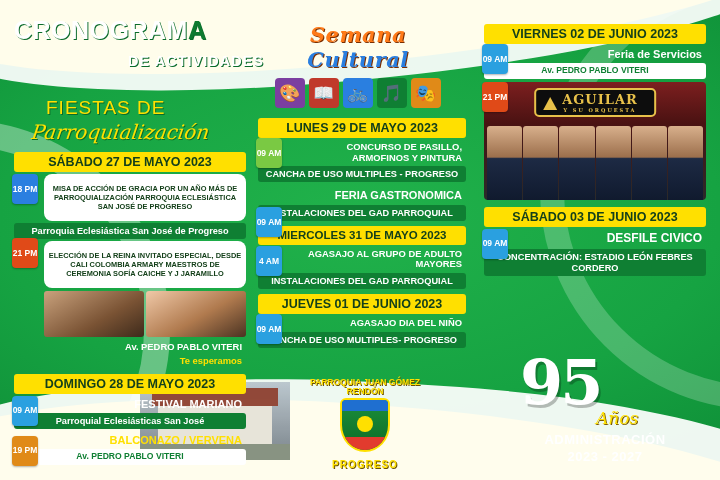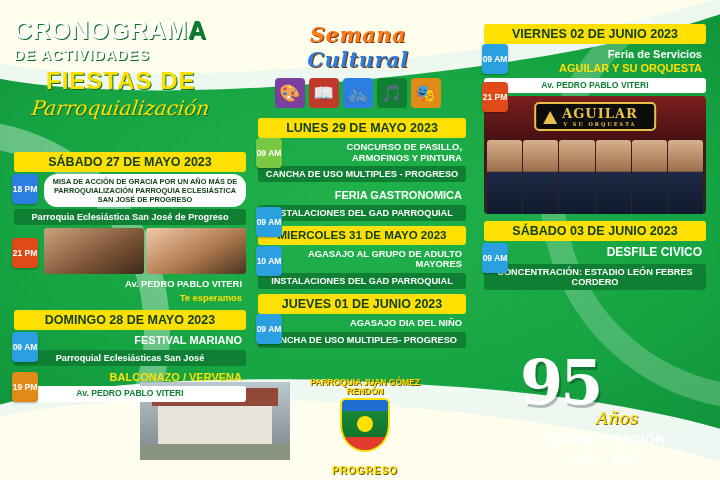--- a/index.html
+++ b/index.html
@@ -59,25 +59,25 @@
     position: absolute; top: 18px; left: 14px; width: 250px;
     z-index: 6;
   }
   .hdr-title {
     font-size: 25px; font-weight: bold; letter-spacing: .5px;
     color: #ffffff; line-height: 1; text-shadow: 1px 1px 0 #0a6b2a;
   }
   .hdr-title .accent { color: #0e7a30; }
   .hdr-sub {
     font-size: 14.5px; font-weight: bold; color: #ffffff; letter-spacing: 1px;
-    margin-top: 4px; text-shadow: 1px 1px 0 #0a6b2a;
+    margin-top: 10px; text-shadow: 1px 1px 0 #0a6b2a; text-align: right;
   }
   .fiestas {
-    margin-top: 4px; margin-left: 32px;
-    font-size: 24px; font-weight: bold; color: #ffe000;
+    margin-top: 28px; margin-left: 32px;
+    font-size: 19px; font-weight: normal; color: #ffe000;
     letter-spacing: 1px; text-shadow: 1px 1px 0 #0a6b2a;
   }
   .parroq {
     margin-left: 18px; margin-top: 1px;
     font-size: 20px; color: #ffe000; font-style: italic;
     font-family: "DejaVu Serif", serif;
     transform: skewX(-8deg); text-shadow: 1px 1px 0 #0a6b2a;
   }
 
   
@@ -138,23 +138,23 @@
   .tp-21 { background: #e04a18; }
   .tp-09 { background: #2aa0e0; }
   .tp-19 { background: #e08a18; }
   .tp-09g{ background: #7ac943; }
   .tp-10 { background: #2aa0e0; }
   .tp-09b{ background: #2aa0e0; }
 
   .indent { padding-left: 30px; }
 
   .detail {
-    background: #ffffff; color: #14401a; border-radius: 13px;
+    background: #ffffff; color: #14401a; border-radius: 8px;
     font-size: 7.4px; font-weight: bold; text-align: center;
-    padding: 3px 4px; line-height: 1.22;
+    padding: 10px 4px; line-height: 1.22;
   }
 
   .photos {
     display: flex; gap: 2px; margin: 3px 0 3px 30px;
   }
   .photo {
     flex: 1; height: 46px; border-radius: 3px;
     background: linear-gradient(160deg,#8d6a52,#5c4233);
     position: relative; overflow: hidden;
   }
@@ -223,21 +223,21 @@
     width: 50px; height: 54px; margin: 2px auto 0;
     background: linear-gradient(180deg,#1b8f3a,#0d6b27);
     border: 2px solid #ffe000; border-radius: 6px 6px 50% 50%;
     position: relative; overflow: hidden;
   }
   .shield .band1 { position:absolute; top:0; left:0; right:0; height:11px; background:#1f6fd0; }
   .shield .band2 { position:absolute; bottom:0; left:0; right:0; height:13px; background:#e23b2e; }
   .shield .dot { position:absolute; top:16px; left:50%; transform:translateX(-50%); width:16px; height:16px; border-radius:50%; background:#ffe000; }
   .emblem-bot {
     font-size: 10px; font-weight: bold; color: #ffe000; letter-spacing: 1px;
-    text-shadow: 1px 1px 0 #6b5200; margin-top: 13px;
+    text-shadow: 1px 1px 0 #6b5200; margin-top: 7px;
   }
 
   
   .bldg {
     position: absolute; left: 140px; top: 382px; width: 150px; height: 78px;
     background: linear-gradient(180deg,#b8c4cc 0%, #8f9aa3 55%, #6f7b83 100%);
     z-index: 4; opacity: .92;
   }
   .bldg .roof { position:absolute; top:6px; left:12px; right:12px; height:18px; background:#8a3a2a; }
   .bldg .wall { position:absolute; top:24px; left:18px; right:18px; bottom:14px; background:#e6e2d8; }
@@ -286,20 +286,23 @@
       <div class="timepill tp-18" style="top:22px">
           <span>18 PM</span>
         </div>
       <div class="indent">
         <div class="detail" style="margin-top:2px">MISA DE ACCIÓN DE GRACIA POR UN AÑO MÁS DE PARROQUIALIZACIÓN PARROQUIA ECLESIÁSTICA SAN JOSÉ DE PROGRESO</div>
       </div>
       <div class="bar bar-green" style="margin-top:2px">Parroquia Eclesiástica San José de Progreso</div>
       <div class="timepill tp-21" style="top:86px">
           <span>21 PM</span>
         </div>
+      <div class="indent">
+        <div class="detail" style="margin-top:2px">ELECCIÓN DE LA REINA  INVITADO ESPECIAL, DESDE CALI COLOMBIA ARMARY  MAESTROS DE CEREMONIA SOFÍA CAICHE Y J JARAMILLO</div>
+      </div>
       <div class="photos">
         <div class="photo p1"></div>
         <div class="photo p2"></div>
       </div>
       <div class="bar bar-plain">Av. PEDRO PABLO VITERI</div>
       <div class="bar bar-plain yellow" style="margin-top:-1px">Te esperamos</div>
     </div>
 
     <div class="blk">
       <div class="bar bar-title">DOMINGO 28 DE MAYO 2023</div>
@@ -339,21 +342,21 @@
         </div>
       <div class="indent">
         <div class="bar bar-plain" style="margin-top:2px;font-size:11px">FERIA  GASTRONOMICA</div>
       </div>
       <div class="bar bar-green" style="margin-top:1px">INSTALACIONES  DEL GAD PARROQUIAL</div>
     </div>
 
     <div class="blk">
       <div class="bar bar-title sm">MIERCOLES 31 DE MAYO 2023</div>
       <div class="timepill tp-10" style="top:20px">
-          <span>10 AM</span>
+          <span>4 AM</span>
         </div>
       <div class="indent">
         <div class="bar bar-plain" style="margin-top:2px">AGASAJO AL GRUPO DE ADULTO MAYORES</div>
       </div>
       <div class="bar bar-green" style="margin-top:1px">INSTALACIONES  DEL GAD PARROQUIAL</div>
     </div>
 
     <div class="blk">
       <div class="bar bar-title">JUEVES 01 DE JUNIO 2023</div>
       <div class="timepill tp-09b" style="top:20px">
@@ -373,21 +376,20 @@
       <div class="timepill tp-09" style="top:20px">
           <span>09 AM</span>
         </div>
       <div class="indent">
         <div class="bar bar-plain" style="margin-top:2px;font-size:11px">Feria de Servicios</div>
       </div>
       <div class="timepill tp-21" style="top:58px">
           <span>21 PM</span>
         </div>
       <div class="indent">
-        <div class="bar bar-plain yellow" style="margin-top:-2px;font-size:11px">AGUILAR Y SU ORQUESTA</div>
       </div>
       <div class="bar bar-white" style="margin-top:1px">Av. PEDRO PABLO VITERI</div>
 
       <div class="band-photo">
         <div class="band-logo">
           <span class="tri"></span>
           <span>AGUILAR</span>
           <span class="sub">Y SU ORQUESTA</span>
         </div>
         <div class="band-people">

